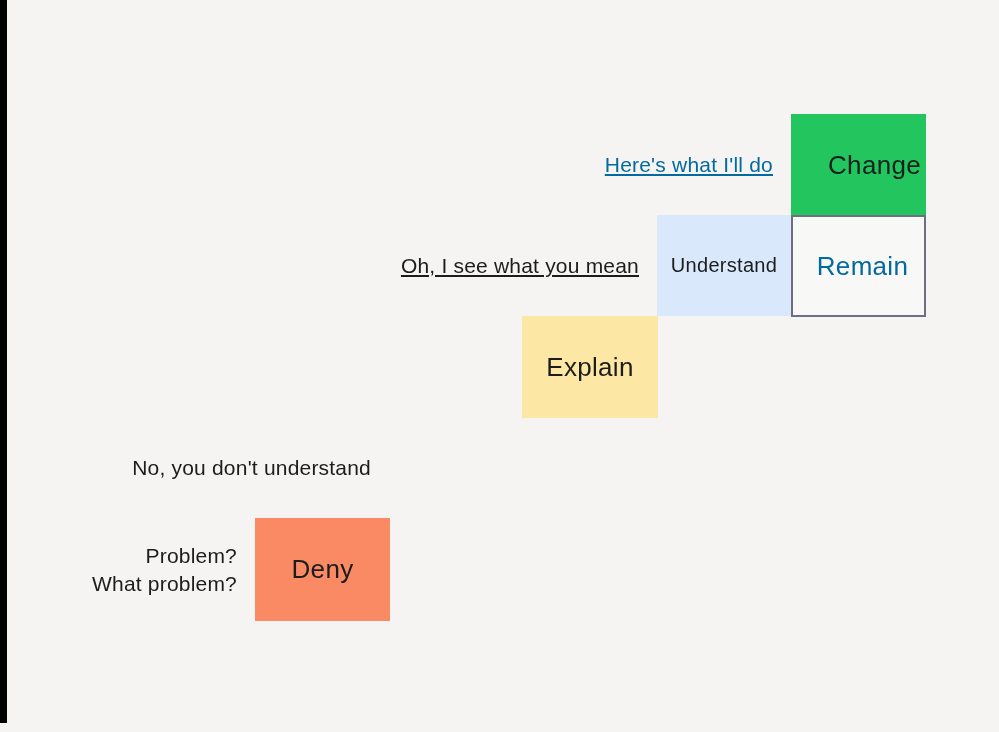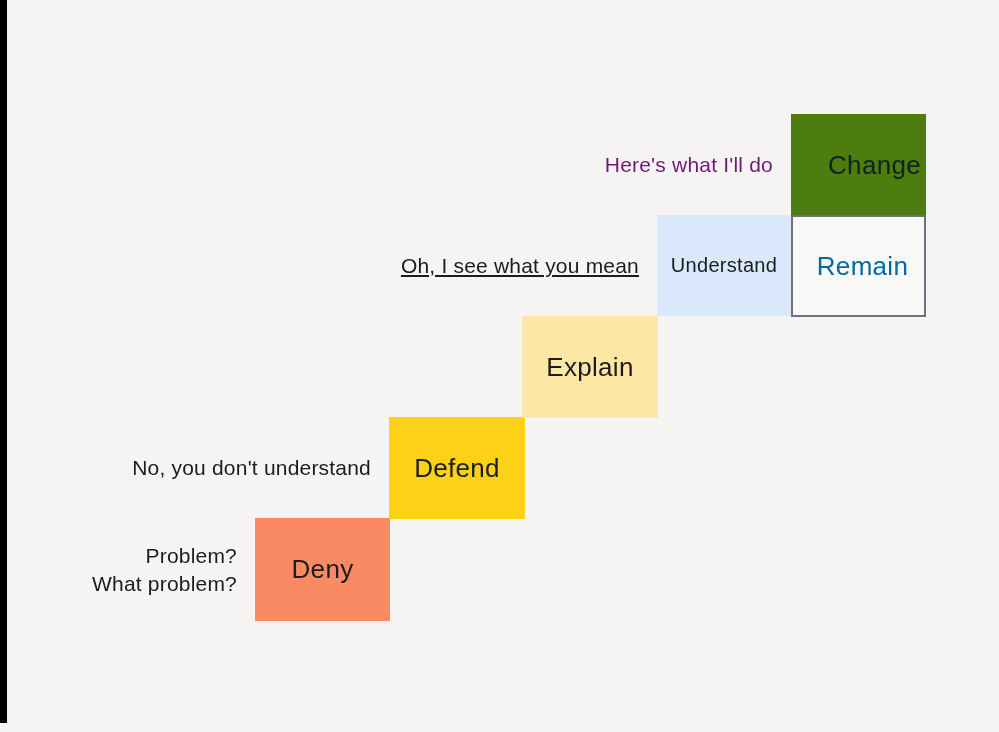--- a/index.html
+++ b/index.html
@@ -53,22 +53,21 @@
 <body>
 
 <div class="canvas" style="background-color: rgb(245, 244, 243);">
 
   <div class="edge-bar" style="background-color: rgb(0, 0, 0);"></div>
 
   <div class="caption" id="cap-deny" style="color: rgb(28, 28, 30);">Problem?
 What problem?</div>
   <div class="caption" id="cap-defend" style="color: rgb(28, 28, 30);">No, you don't understand</div>
   <div class="caption" id="cap-understand" style="color: rgb(28, 28, 30); text-decoration: underline;">Oh, I see what you mean</div>
-  <div class="caption" id="cap-change" style="color: #701a75;">Here's what I'll do</div>
+  <div class="caption" id="cap-change" style="color: #0369a1; text-decoration: underline;">Here's what I'll do</div>
 
   <div class="step-box" id="box-deny" style="background-color: rgb(249, 138, 99); color: rgb(28, 28, 30); text-align: center;">Deny</div>
-  <div class="step-box" id="box-defend" style="background-color: rgb(252, 209, 22); color: rgb(28, 28, 30);">Defend</div>
   <div class="step-box" id="box-explain" style="background-color: rgb(252, 231, 164); color: rgb(28, 28, 30);">Explain</div>
   <div class="step-box" id="box-understand" style="background-color: rgb(217, 233, 251); color: rgb(28, 28, 30);">Understand</div>
-  <div class="step-box" id="box-change" style="background-color: #4d7c0f; color: rgb(18, 33, 30); padding-left: 32px;">Change</div>
+  <div class="step-box" id="box-change" style="background-color: #22c55e; color: rgb(18, 33, 30); padding-left: 32px;">Change</div>
   <div class="step-box" id="box-remain" style="background-color: rgb(248, 248, 247); color: #0369a1; border-color: rgb(111, 111, 132); padding-left: 8px;">Remain</div>
 
 </div>
 
 </body></html>

